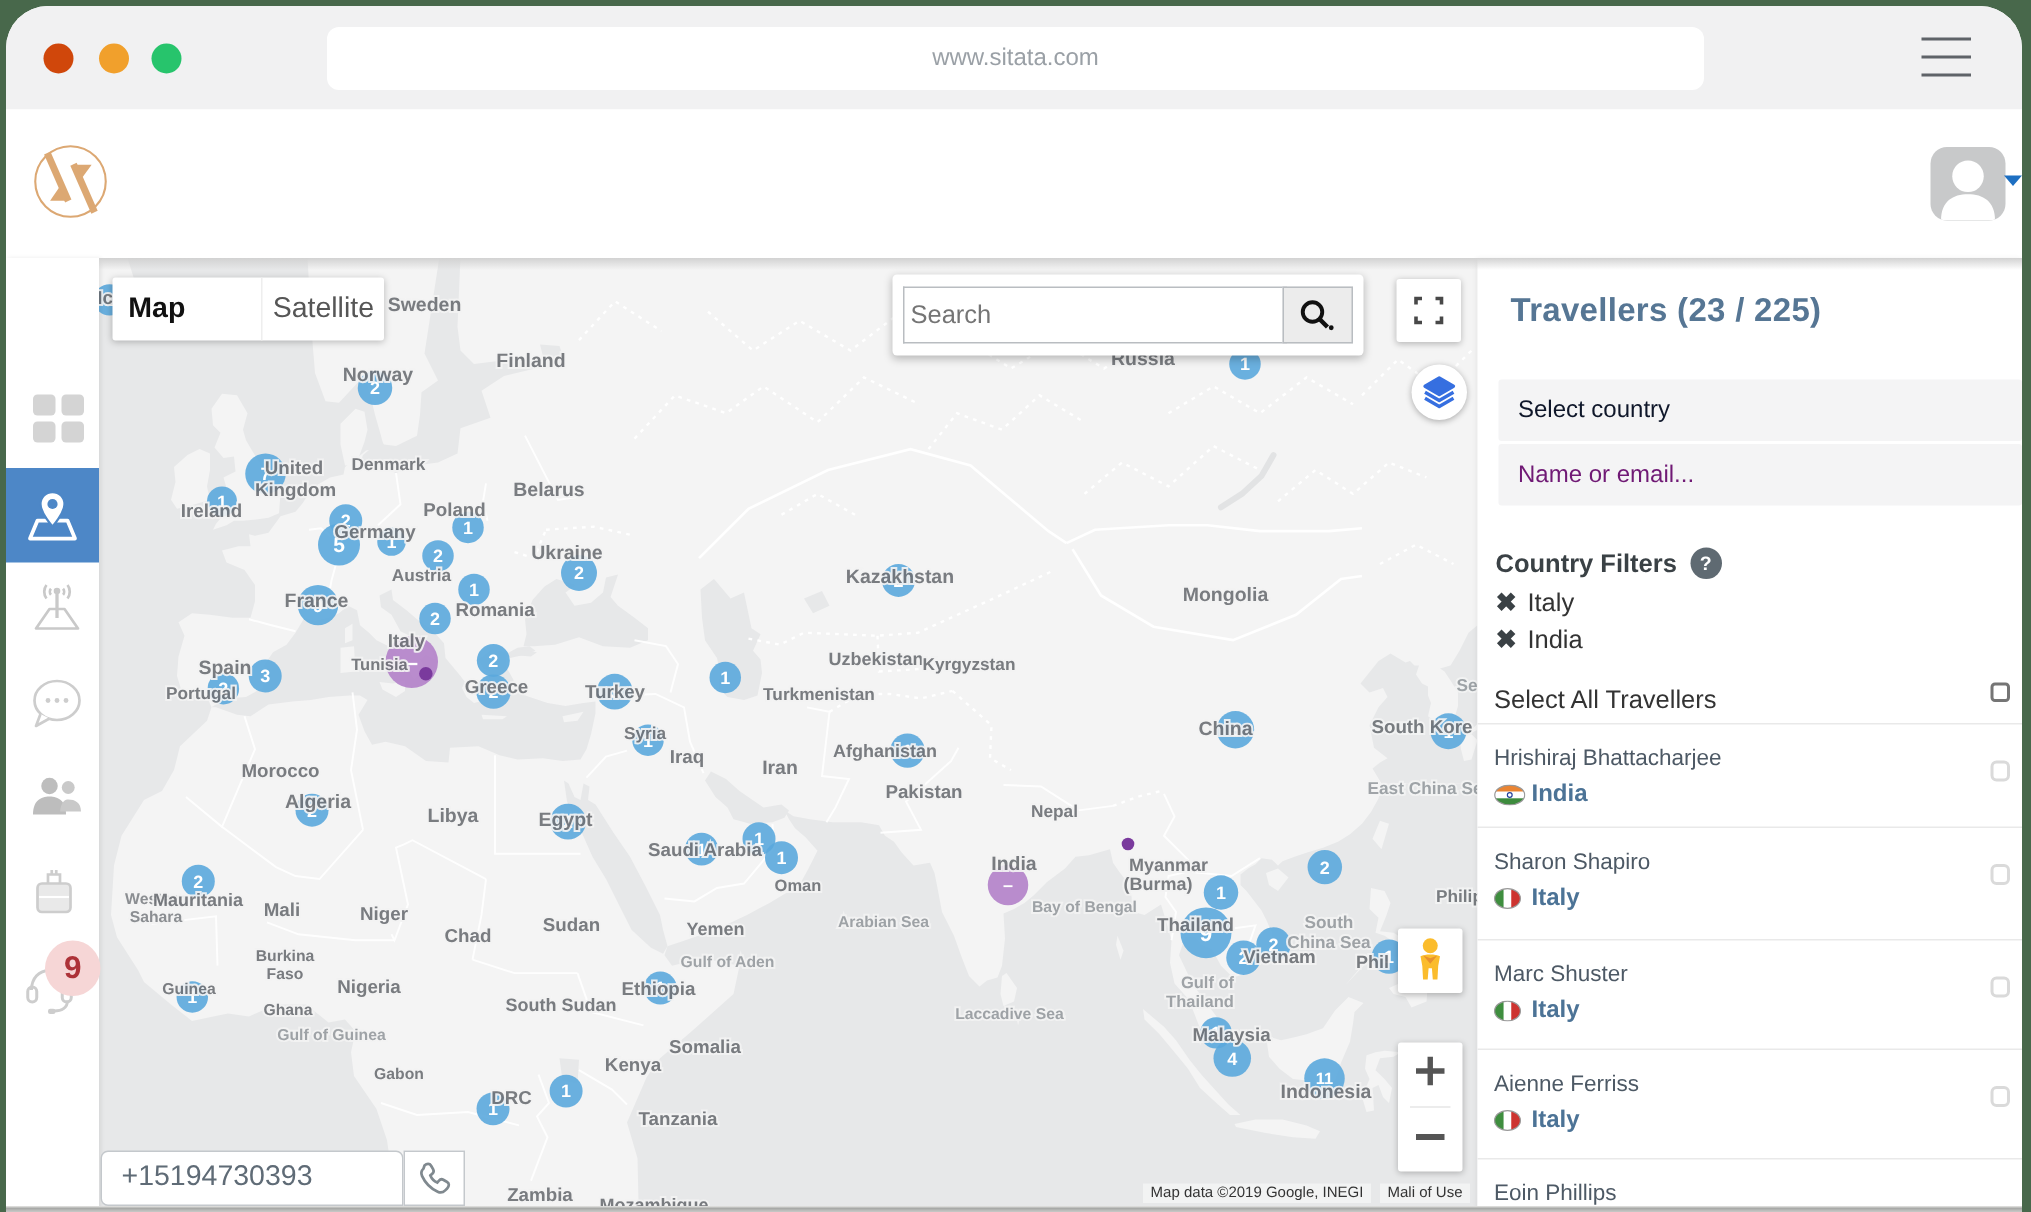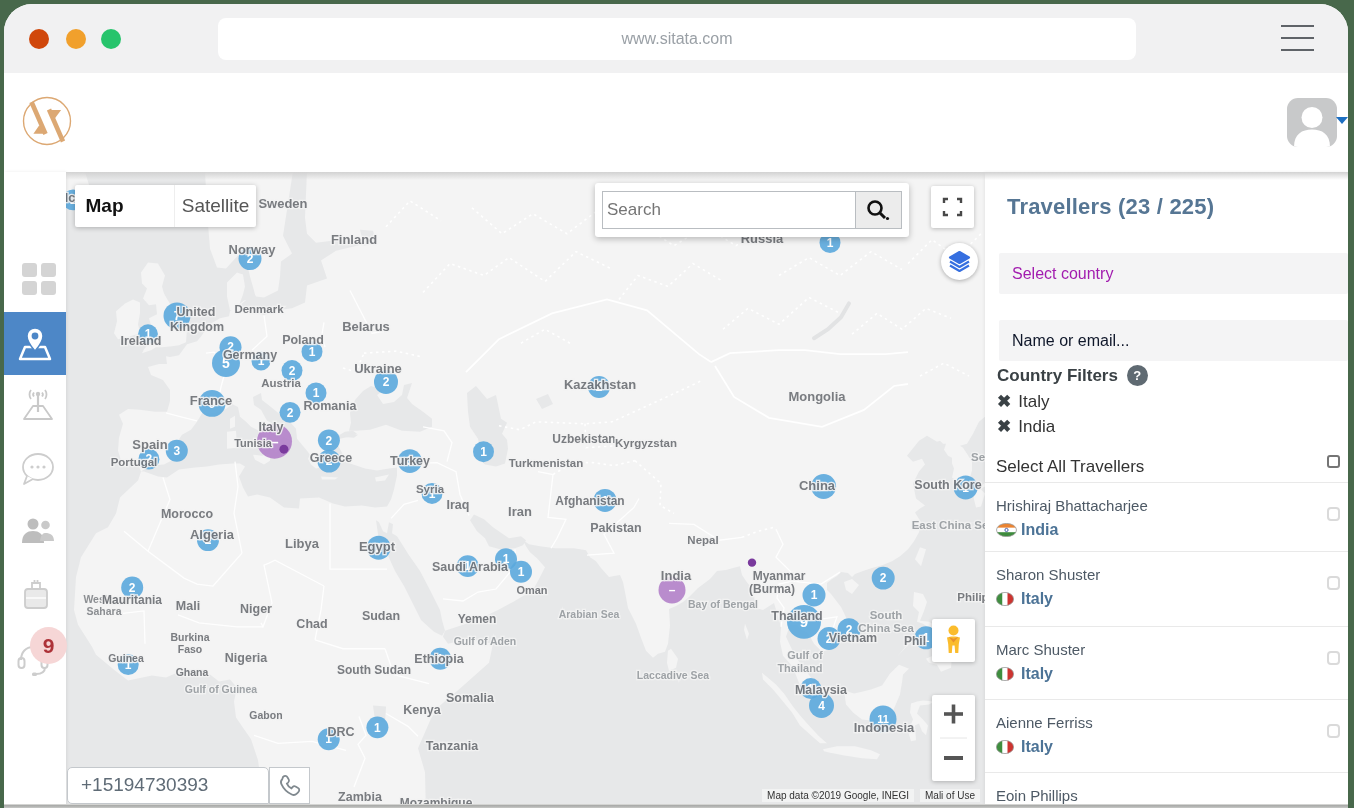--- a/index.html
+++ b/index.html
@@ -469,22 +469,22 @@
  <path d="M32 27 C32 32 28 34 23 34"></path>
               <rect x="19" y="32.5" width="5" height="3.5" rx="1.5" fill="#cdcdcd" stroke="none"></rect>
  </g>
           </svg>
 </div>
 <div style="position:absolute;left:26px;top:455px;width:37px;height:37px;border-radius:50%;background:#f6d6d6;color:#ad3238;font-size:21px;font-weight:bold;text-align:center;line-height:37px;">9</div>
 
     </div>
     <div id="rpanel">
       <h1>Travellers (23 / 225)</h1>
-      <div class="pbox" style="top:81px; color:#a21caf;">Select country</div>
-      <div class="pbox" style="top:148px; color:#0f172a;">Name or email...</div>
+      <div class="pbox" style="top:81px; color:#0f172a;">Select country</div>
+      <div class="pbox" style="top:124px; color:#701a75;">Name or email...</div>
       <div style="position:absolute; left:12px; top:193px; font-size:17px; font-weight:bold; color:#3a4145;">Country Filters
         <span style="display:inline-block;width:21px;height:21px;border-radius:50%;background:#5f6a72;color:#fff;font-size:13px;font-weight:bold;text-align:center;line-height:21px;vertical-align:1px;margin-left:4px;">?</span>
       </div>
       <div style="position:absolute; left:12px; top:219px; font-size:17px; color:#333;"><span class="cfx">✖</span>Italy</div>
       <div style="position:absolute; left:12px; top:244px; font-size:17px; color:#333;"><span class="cfx">✖</span>India</div>
       <div style="position:absolute; left:11px; top:285px; font-size:17px; color:#333;">Select All Travellers</div>
       <div style="position:absolute; right:8px; top:283px; width:13px; height:13px; border:2px solid #757575; border-radius:3px;"></div>
       <div class="trow" style="top:309.5px;height:69.5px;">
           <div class="tname">Hrishiraj Bhattacharjee</div>
           <div class="tcountry"><svg width="21" height="14" viewBox="0 0 21 14" style="margin-right:4px">
@@ -497,21 +497,21 @@
                 <rect width="21" height="4.8" fill="#ea8432"></rect>
                 <rect y="4.8" width="21" height="4.4" fill="#fff"></rect>
                 <rect y="9.2" width="21" height="4.8" fill="#3d8b3d"></rect>
                 <circle cx="10.5" cy="7" r="1.6" fill="none" stroke="#24419a" stroke-width="0.8"></circle>
               </g>
               <ellipse cx="10.5" cy="7" rx="10" ry="6.6" fill="none" stroke="#999" stroke-width="0.8"></ellipse>
             </svg>India</div>
           <div class="tcheck"></div>
         </div>
 <div class="trow" style="top:379px;height:74.5px;">
-          <div class="tname">Sharon Shuster</div>
+          <div class="tname">Sharon Shapiro</div>
           <div class="tcountry"><svg width="18" height="14" viewBox="0 0 18 14" style="margin-right:7px">
               <defs>
                 <clipPath id="fi1">
                   <ellipse cx="9" cy="7" rx="8.6" ry="6.6"></ellipse>
                 </clipPath>
               </defs>
               <g clip-path="url(#fi1)">
                 <rect width="6.5" height="14" fill="#3f8e3f"></rect>
                 <rect x="6.5" width="5" height="14" fill="#fff"></rect>
                 <rect x="11.5" width="6.5" height="14" fill="#cd3430"></rect>

